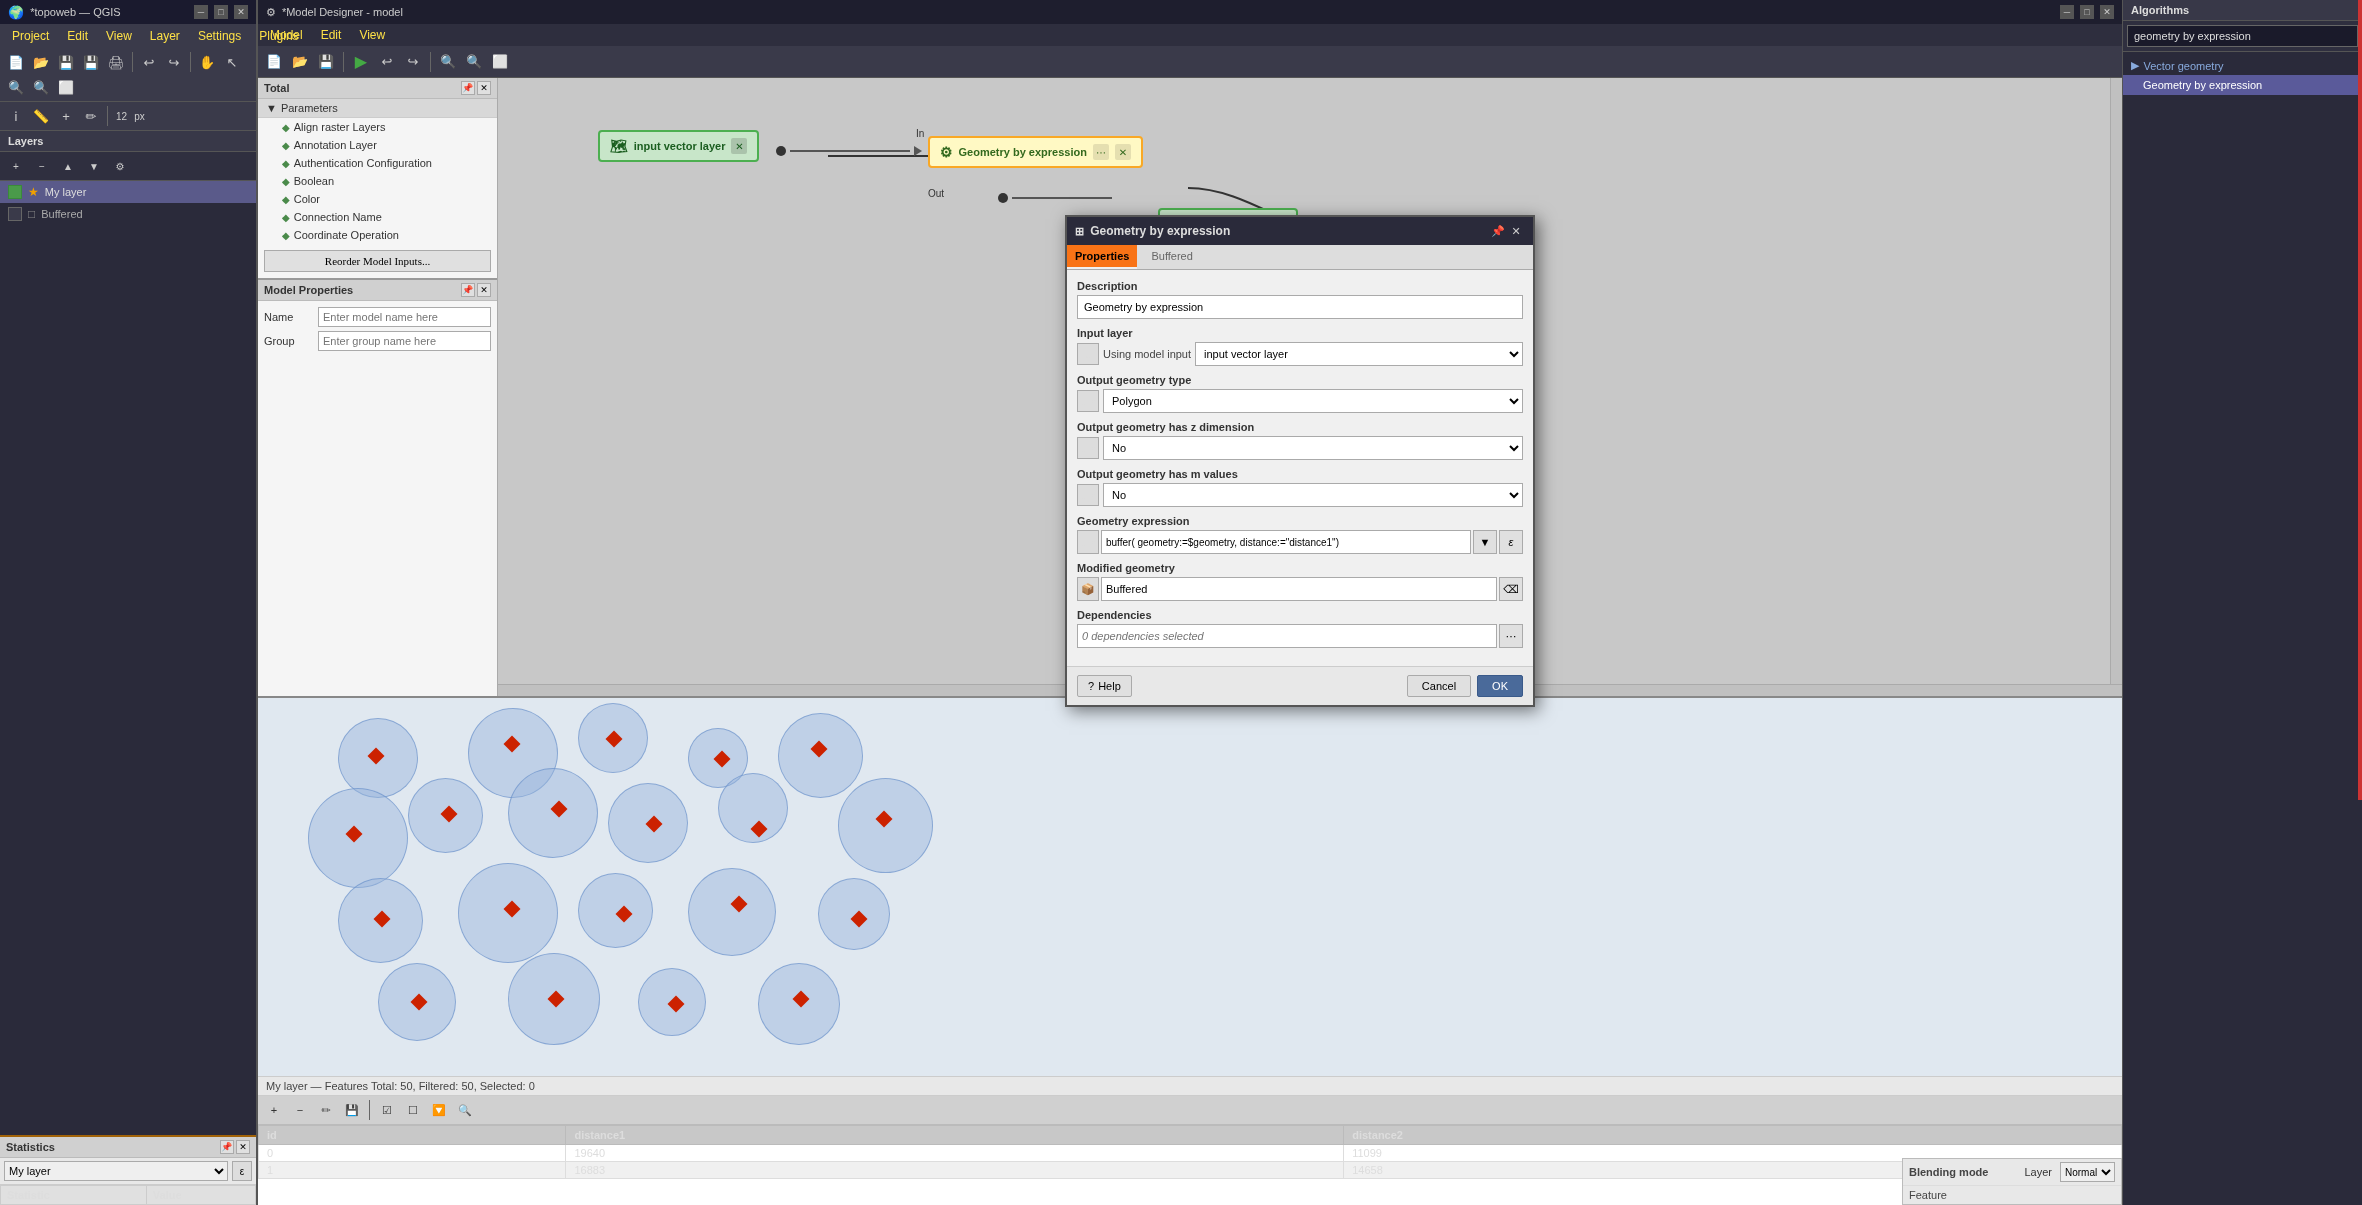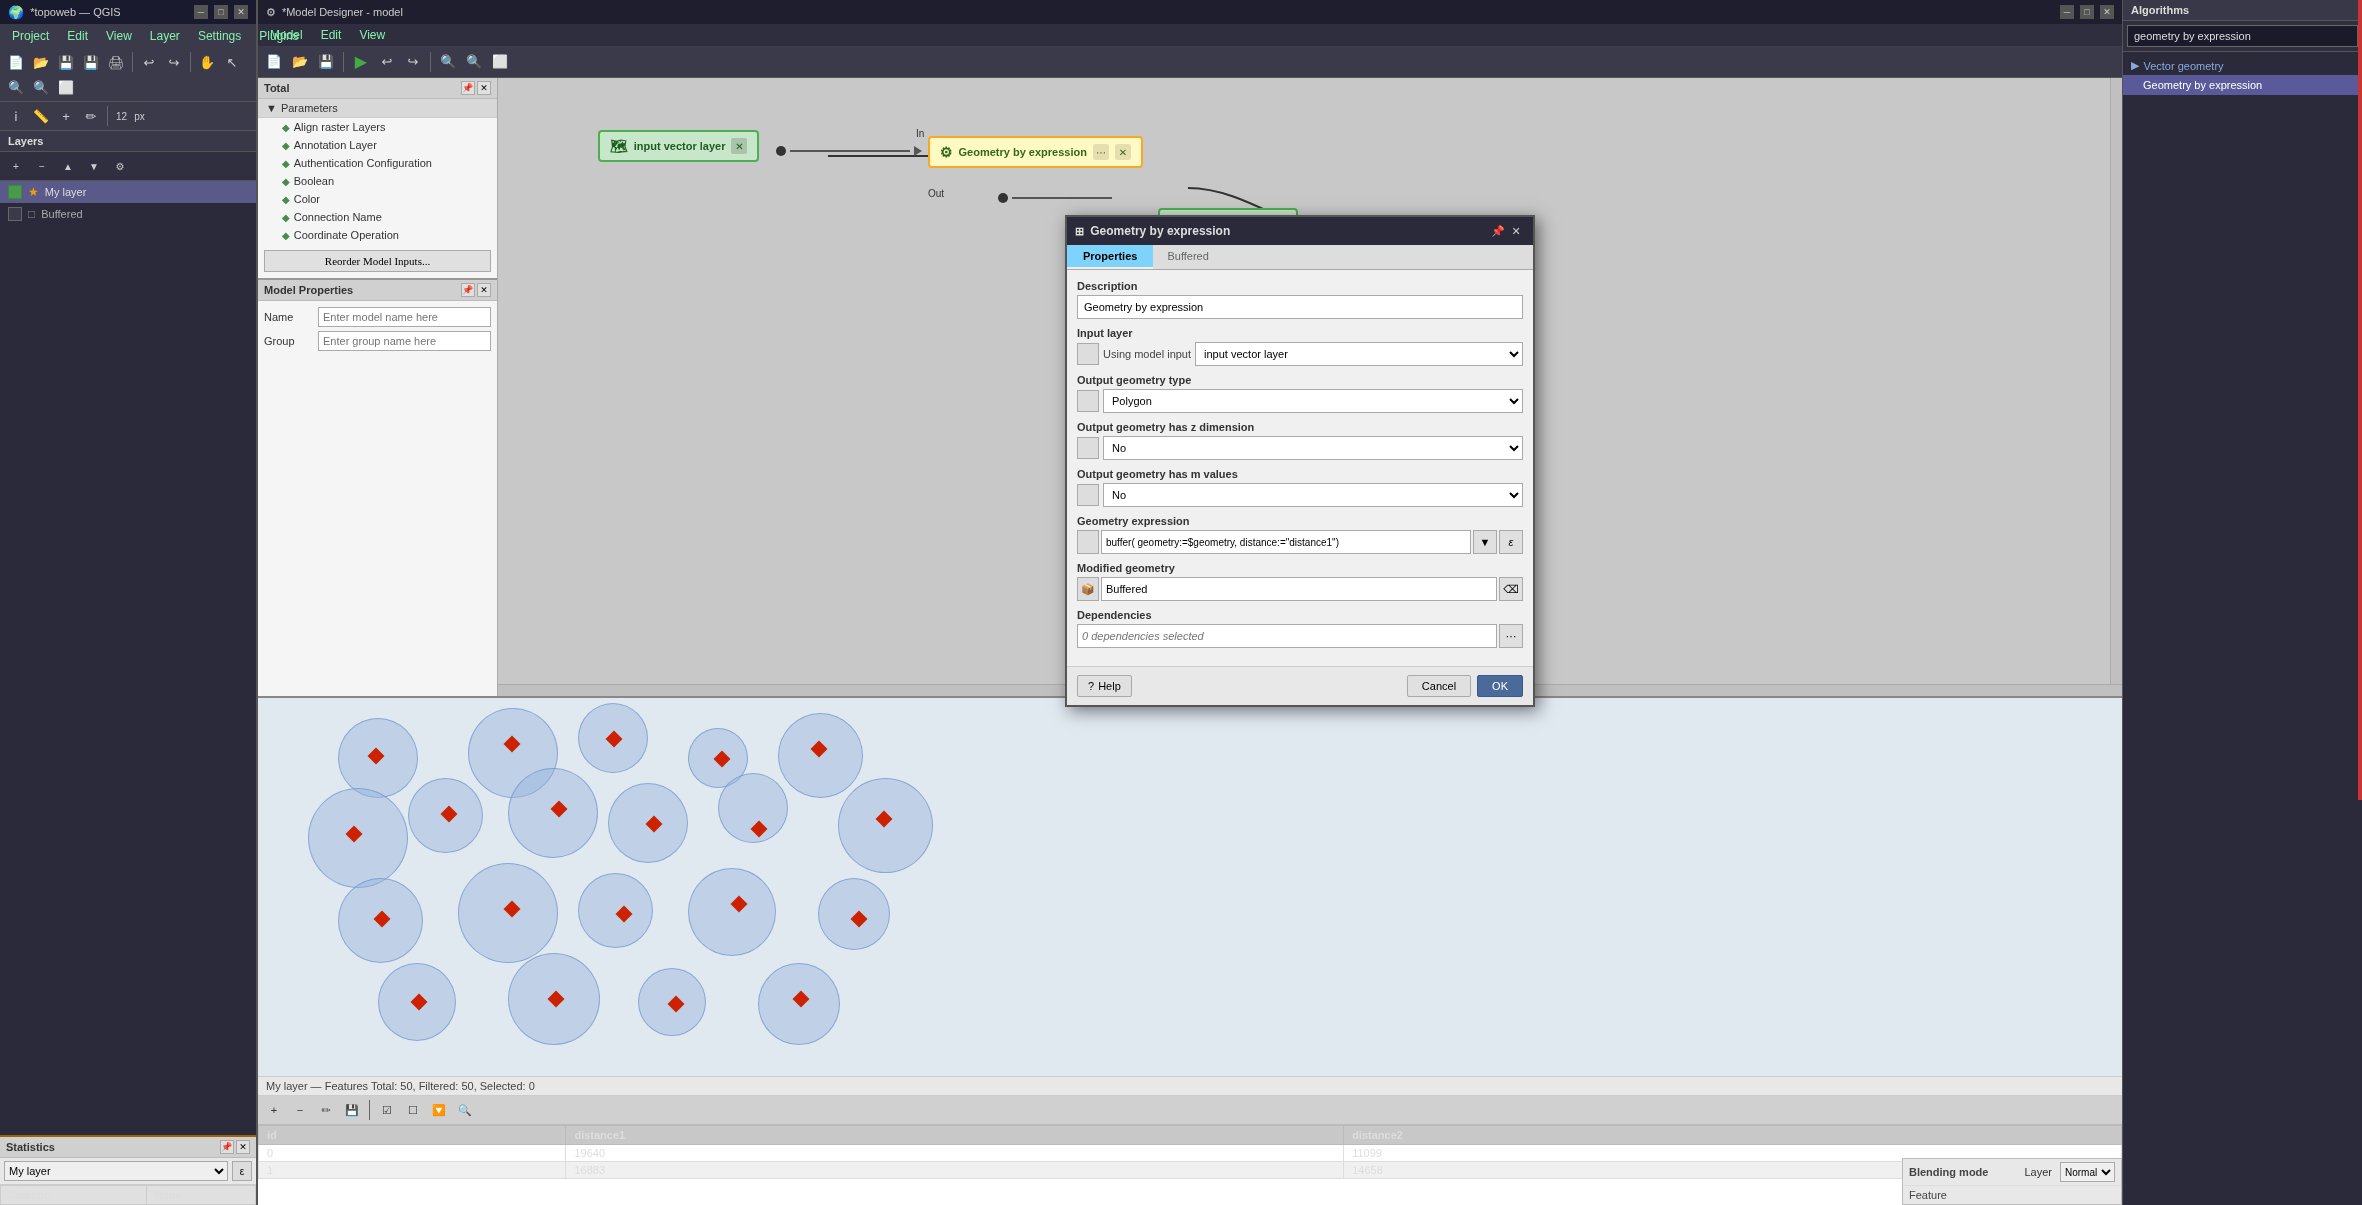--- a/index.html
+++ b/index.html
@@ -3,21 +3,21 @@
   <meta charset="utf-8">
   <style>
     * { box-sizing: border-box; margin: 0; padding: 0; }
     body { font-family: 'Segoe UI', Arial, sans-serif; font-size: 12px; background: #3c3c3c; color: #ddd; overflow: hidden; width: 2362px; height: 1205px; }
     .win-ctrl { width: 14px; height: 14px; border: none; background: #555; color: #ccc; cursor: pointer; font-size: 9px; display: flex; align-items: center; justify-content: center; }
 
     
     .app-window { position: absolute; top: 0; left: 0; width: 2362px; height: 1205px; display: flex; flex-direction: column; }
     .main-title-bar { background: #1a1a2e; height: 24px; display: flex; align-items: center; padding: 0 8px; gap: 6px; font-size: 11px; color: #ccc; }
     .menubar { background: #2b2b3b; height: 24px; display: flex; align-items: center; padding: 0 4px; gap: 2px; }
-    .menubar-item { padding: 2px 8px; color: #86efac; cursor: pointer; font-size: 12px; }
+    .menubar-item { padding: 2px 8px; color: #fde047; cursor: pointer; font-size: 12px; }
     .toolbar { background: #3a3a4a; height: 30px; display: flex; align-items: center; padding: 0 4px; gap: 2px; border-bottom: 1px solid #555; }
     .tb-btn { width: 24px; height: 24px; background: transparent; border: 1px solid transparent; color: #ccc; cursor: pointer; display: flex; align-items: center; justify-content: center; font-size: 13px; border-radius: 2px; }
     .tb-sep { width: 1px; height: 20px; background: #666; margin: 0 3px; }
     .layers-header { background: #383848; padding: 4px 8px; font-size: 11px; font-weight: bold; color: #ddd; border-bottom: 1px solid #555; display: flex; align-items: center; justify-content: space-between; }
     .layers-toolbar { background: #2f2f3f; padding: 2px 4px; display: flex; align-items: center; gap: 2px; border-bottom: 1px solid #555; }
     .layer-item { padding: 4px 8px; display: flex; align-items: center; gap: 6px; font-size: 11px; color: #ccc; cursor: pointer; }
     .layer-item.active { background: #5a5a8a; }
     .field-row { display: flex; align-items: center; gap: 4px; margin-bottom: 4px; }
     .field-label { width: 50px; font-size: 11px; color: #333; }
     .field-input { flex: 1; height: 20px; border: 1px solid #aaa; padding: 0 4px; font-size: 11px; color: #666; background: white; }
@@ -391,21 +391,21 @@
 
   <div style="position:absolute; top:215px; left:1065px; width:470px; background:#f0f0f0; border:2px solid #555; box-shadow:4px 4px 16px rgba(0,0,0,0.5); z-index:200;">
     <div style="background:#2a2a3a; color:#ddd; padding:5px 8px; display:flex; align-items:center; justify-content:space-between; font-size:12px; font-weight:bold;">
       <span style="font-size:11px;">⊞</span>
       <span style="flex:1; padding:0 6px;">Geometry by expression</span>
       <button style="width:18px; height:18px; background:transparent; border:none; color:#ccc; cursor:pointer; font-size:11px;">📌</button>
       <button style="width:18px; height:18px; background:transparent; border:none; color:#ccc; cursor:pointer; font-size:11px;">✕</button>
     </div>
 
     <div style="display:flex; background:#ddd; border-bottom:1px solid #aaa;">
-      <div style="padding:5px 16px; font-size:11px; cursor:pointer; color:#000; font-weight:bold; background:#7dd3fc; border-bottom:2px solid #f0f0f0;">Properties</div>
+      <div style="padding:5px 8px; font-size:11px; cursor:pointer; color:#000; font-weight:bold; background:#f97316; border-bottom:2px solid #f0f0f0;">Properties</div>
       <div style="padding:5px 14px; font-size:11px; cursor:pointer; color:#666;">Buffered</div>
     </div>
 
     <div style="padding:10px;">
 
       <div style="margin-bottom:8px;">
         <div style="font-size:11px; color:#333; margin-bottom:3px; font-weight:bold;">Description</div>
         <input style="width: 100%; height: 24px; border: 1px solid rgb(170, 170, 170); background: white; padding: 0px 6px; font-size: 11px;" value="Geometry by expression">
       </div>
 

